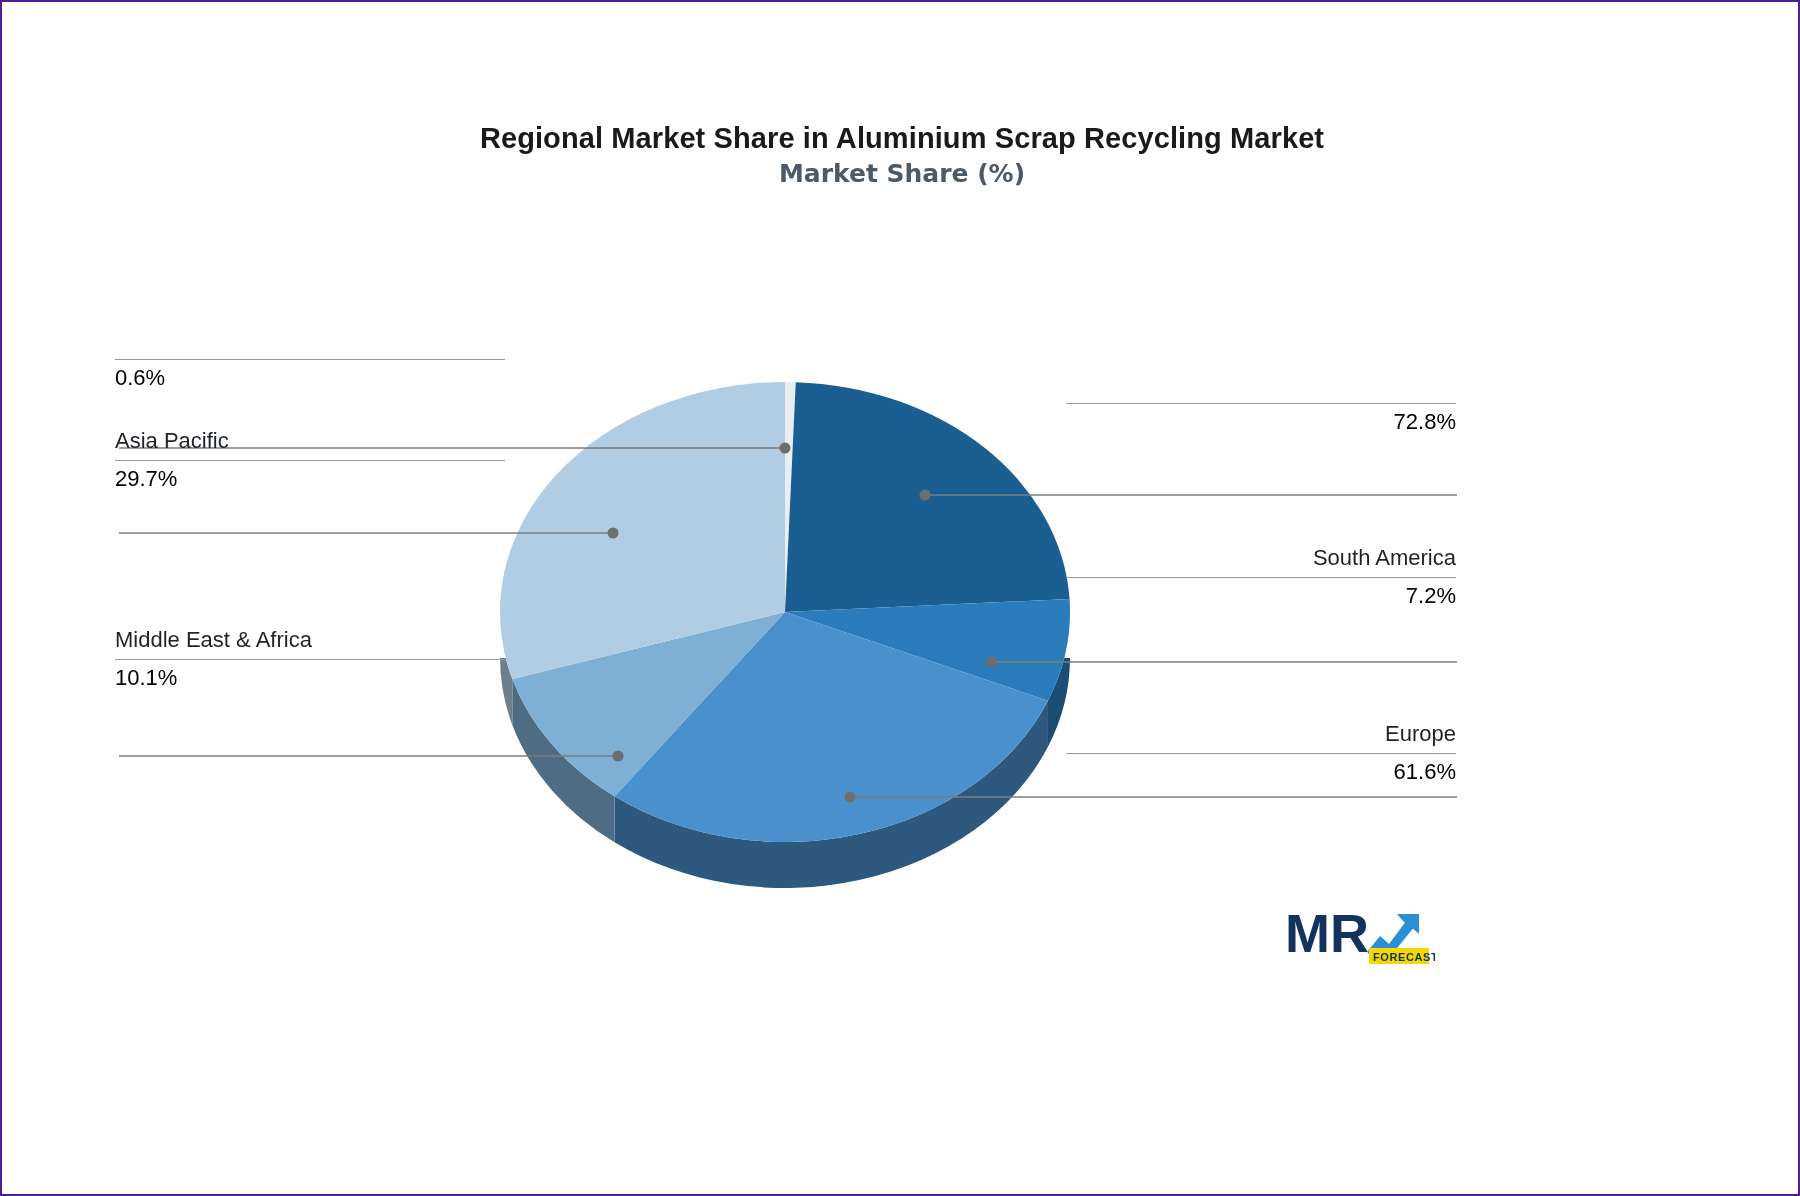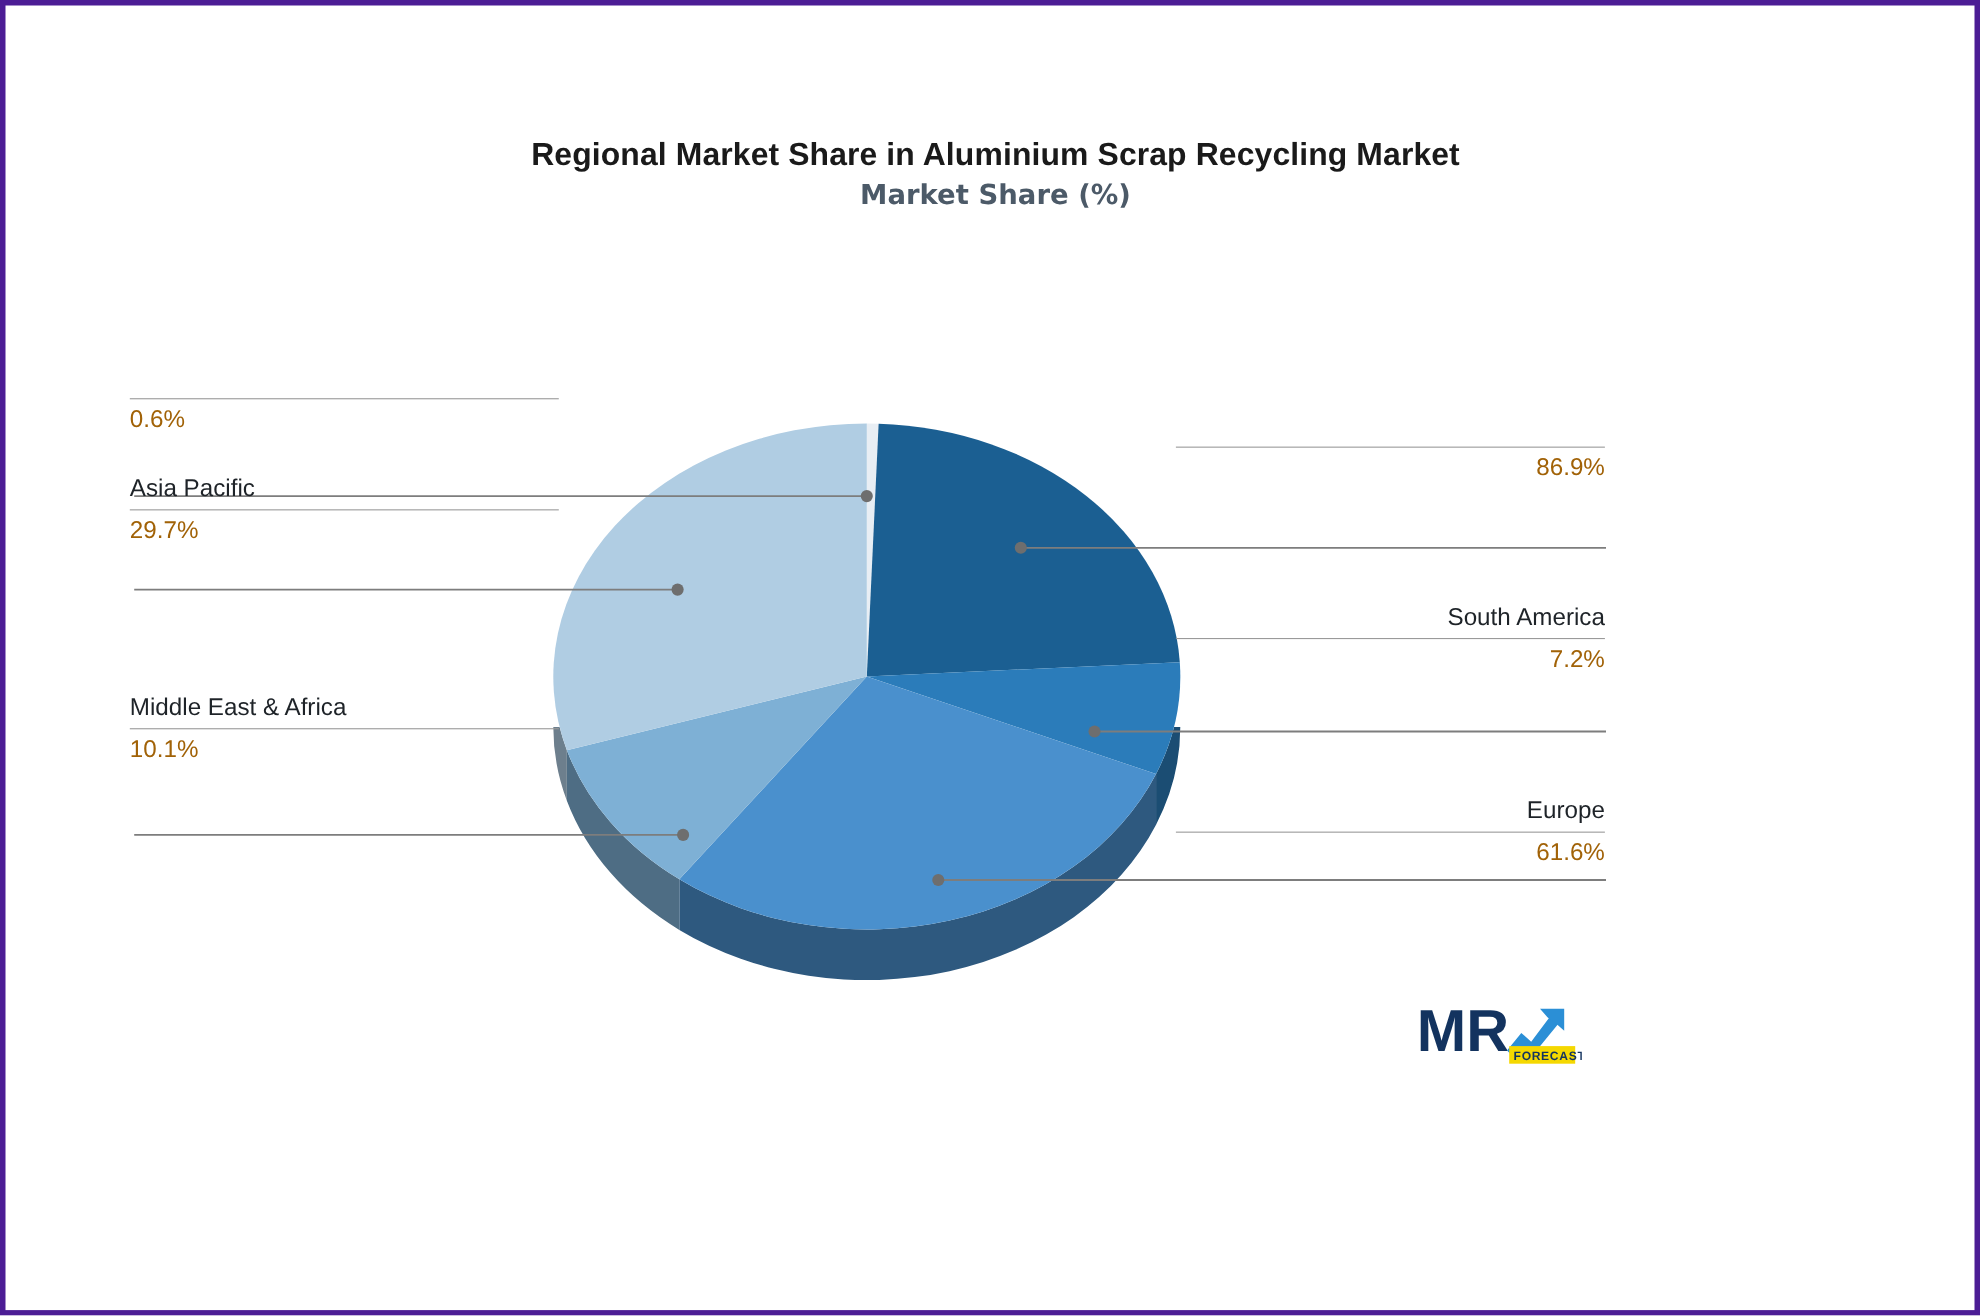--- a/index.html
+++ b/index.html
@@ -11,21 +11,21 @@
     width: 1800px;
     height: 1196px;
     font-family: "Liberation Sans", sans-serif;
     position: relative;
     overflow: hidden;
   }
   #canvas {
     position: absolute;
     inset: 0;
     background: #ffffff;
-    border: 5px solid #4c1d95;
+    border: 2px solid #4c1d95;
     box-sizing: border-box;
   }
 
   
   .title-block {
     position: absolute;
     top: 118px;
     left: 0;
     width: 1800px;
     text-align: center;
@@ -71,21 +71,21 @@
   }
   .callout .rule {
     height: 1px;
     background: #9a9a9a;
     margin: 5px 0 4px 0;
     width: 100%;
   }
   .callout .value {
     font-family: "Liberation Sans", sans-serif;
     font-size: 22px;
-    color: #a16207;
+    color: #000000;
     line-height: 28px;
     white-space: nowrap;
   }
   .callout.left  .name,
   .callout.left  .value { text-align: left; }
   .callout.right .name,
   .callout.right .value { text-align: right; }
 
   
   #cal-oceania        { left: 113px;  top: 352px; }
@@ -174,21 +174,21 @@
   </div>
 
   <div class="callout left" id="cal-mea">
     <div class="name">Middle East &amp; Africa</div>
     <div class="rule"></div>
     <div class="value">10.1%</div>
   </div>
 
   <div class="callout right" id="cal-north-america">
     <div class="rule"></div>
-    <div class="value">86.9%</div>
+    <div class="value">72.8%</div>
   </div>
 
   <div class="callout right" id="cal-south-america">
     <div class="name">South America</div>
     <div class="rule"></div>
     <div class="value">7.2%</div>
   </div>
 
   <div class="callout right" id="cal-europe">
     <div class="name">Europe</div>

